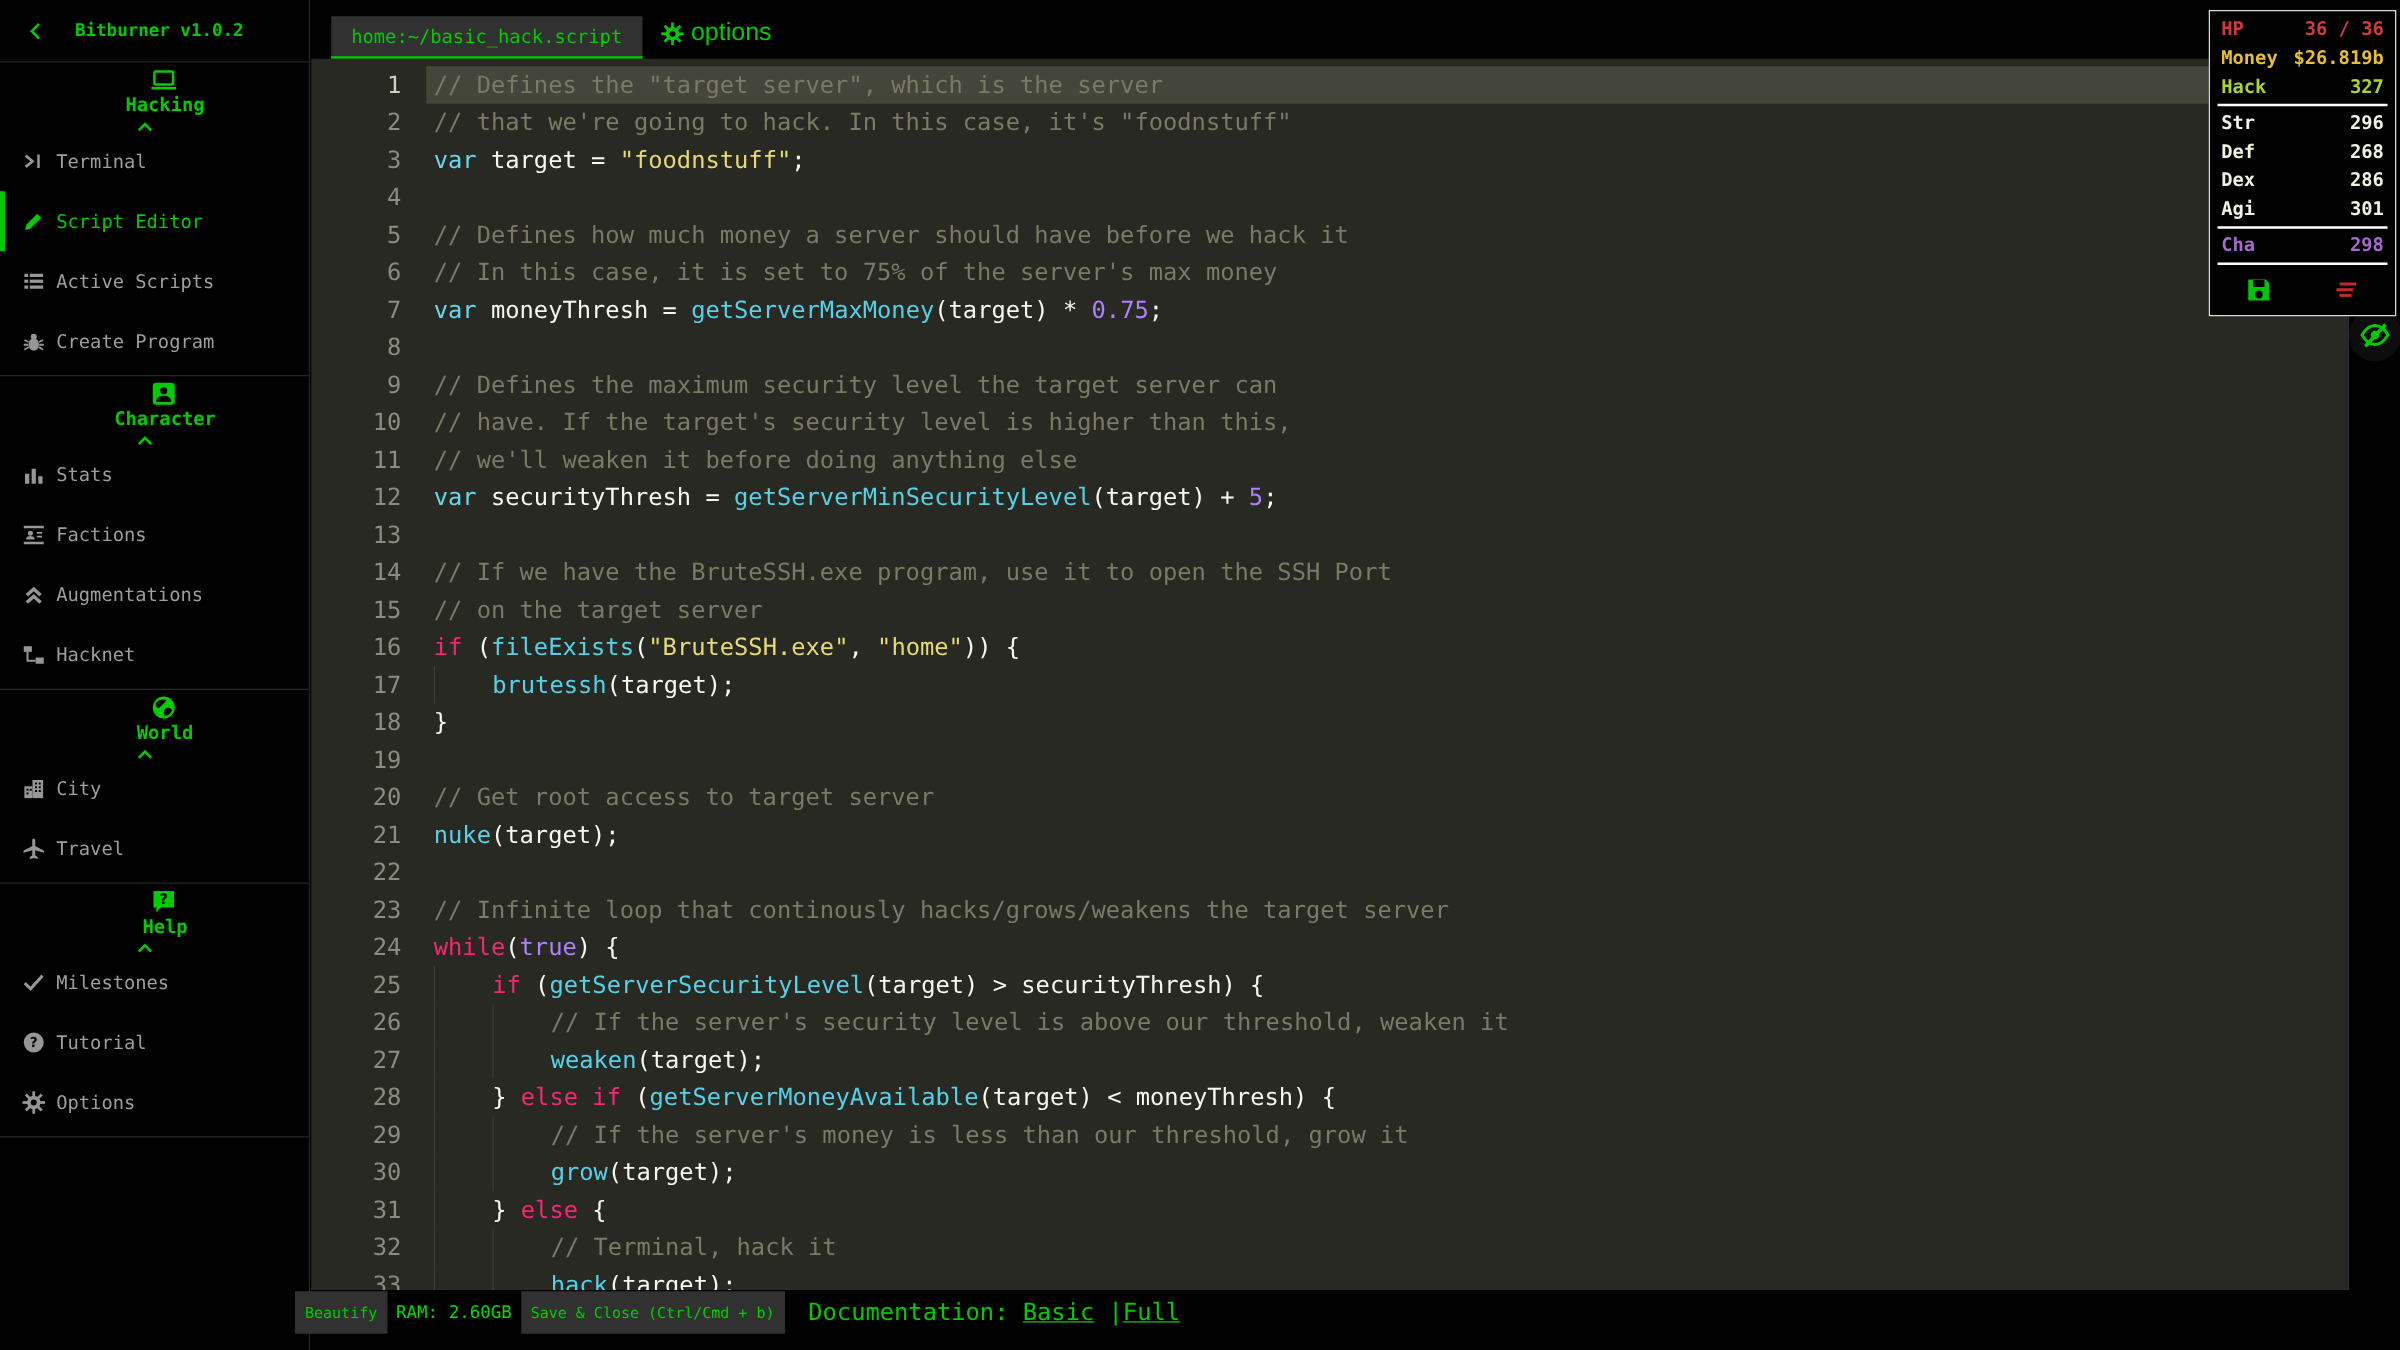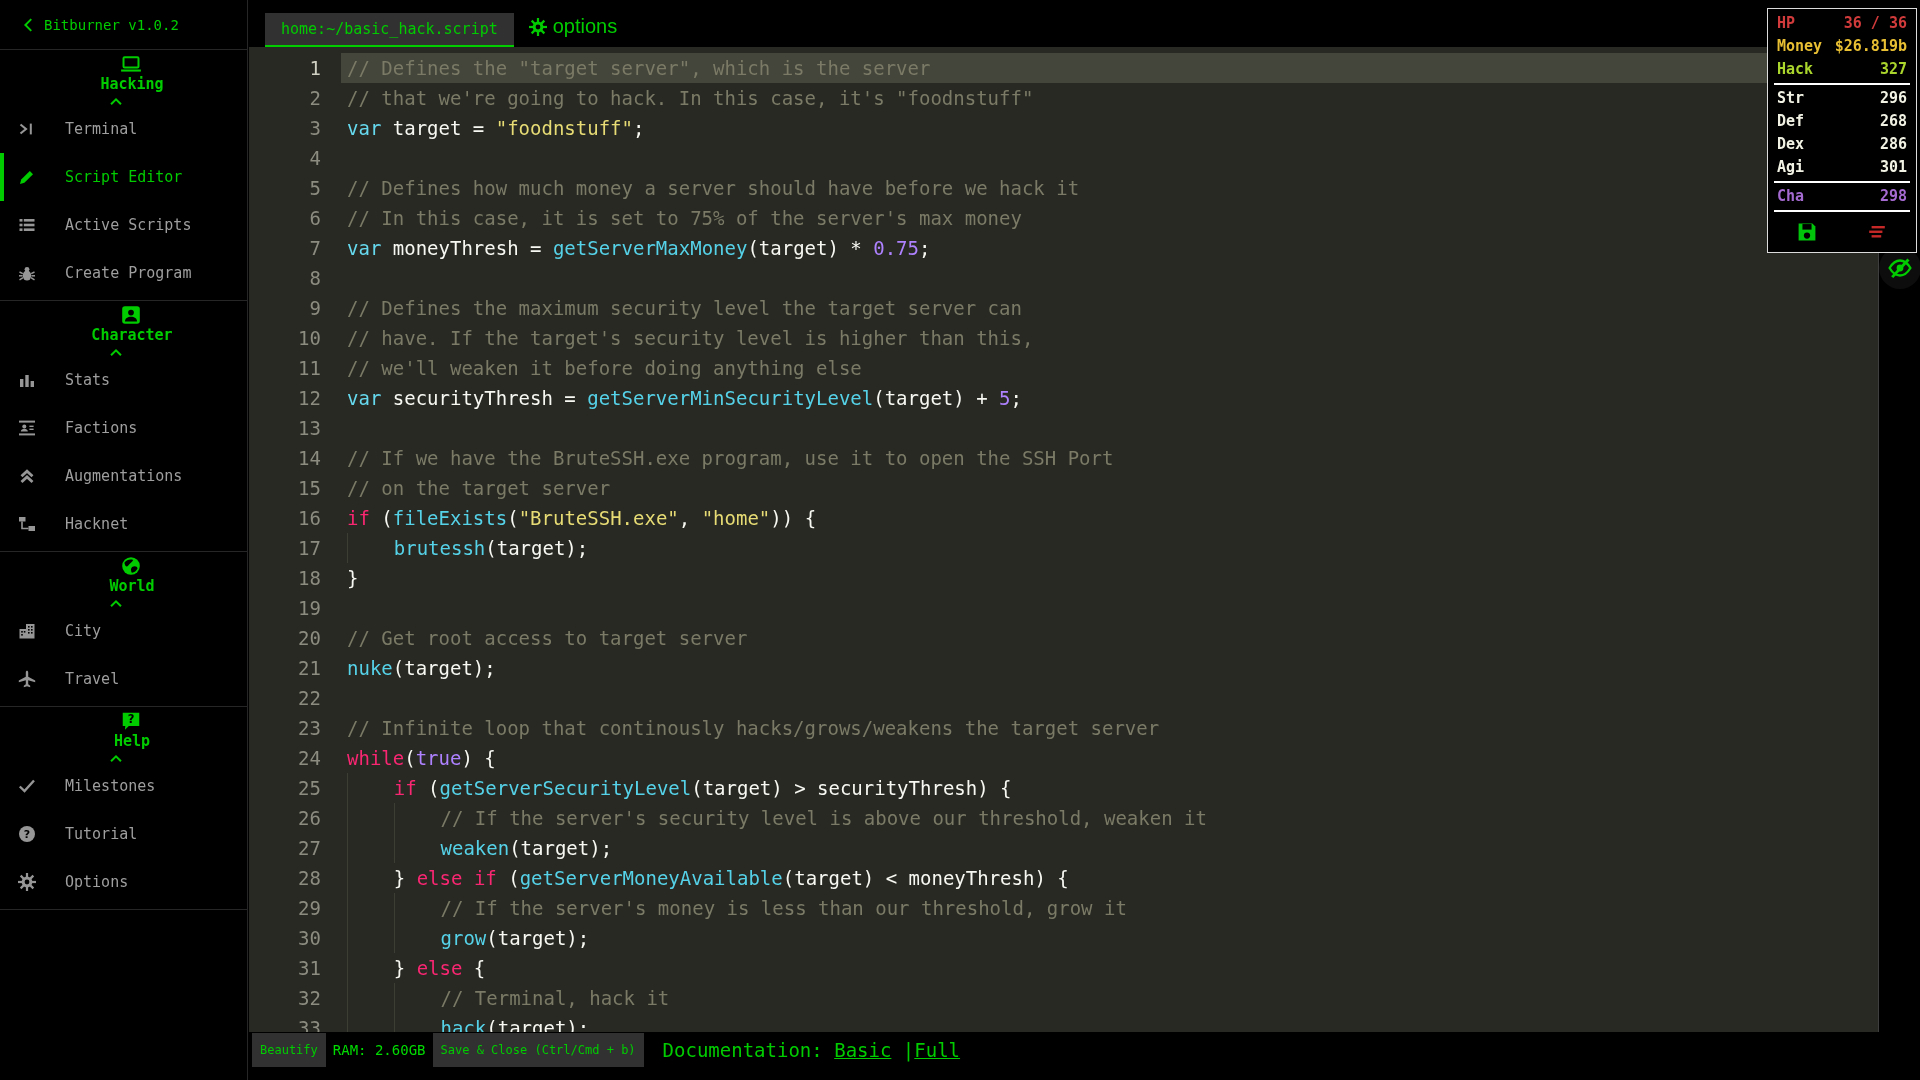--- a/index.html
+++ b/index.html
@@ -5,29 +5,29 @@
   * { margin:0; padding:0; box-sizing:border-box; }
   html,body { width:1920px; height:1080px; background:#000; overflow:hidden;
     font-family:"DejaVu Sans Mono", monospace; }
   #app { position:relative; width:1920px; height:1080px; background:#000; }
 
   
   #sidebar { position:absolute; left:0; top:0; bottom:0; width:248px; background:#000;
     border-right:1px solid #262626; }
   .sb-title { height:50px; border-bottom:1px solid #262626; display:flex; align-items:center; }
   .sb-title .back { margin-left:20px; color:var(--accent); display:flex; cursor:pointer; }
-  .sb-title .ttl { margin-left:6px; color:var(--accent); font-size:14px; font-weight:normal; }
+  .sb-title .ttl { margin-left:22px; color:var(--accent); font-size:14px; font-weight:bold; }
   .sb-section { border-bottom:1px solid #262626; padding:3px 0; }
   .sb-header { height:52px; display:flex; align-items:center; cursor:pointer;flex-direction:column; }
   .sb-header .icn { width:24px; margin-left:16px; color:var(--accent); display:flex; }
   .sb-header .lbl { margin-left:17px; color:var(--accent); font-size:15px; font-weight:bold; flex:1; }
   .sb-header .caret { margin-right:16px; color:var(--accent); display:flex; }
   .sb-item { height:48px; display:flex; align-items:center; border-left:4px solid transparent; cursor:pointer; }
   .sb-item .icn { width:24px; margin-left:13px; color:#969696; display:flex; }
-  .sb-item .lbl { margin-left:24px; color:#9e9e9e; font-size:15px; }
+  .sb-item .lbl { margin-left:4px; color:#9e9e9e; font-size:15px; }
   .sb-item.active { border-left-color:var(--accent); }
   .sb-item.active .icn, .sb-item.active .lbl { color:var(--accent); }
 
   
   #tabbar { position:absolute; left:249px; top:0; right:0; height:47px; background:#000;
     display:flex; align-items:flex-end; }
   #tab { margin:0 0 0 16px; height:33px; display:flex; align-items:center; padding:16px 16px;
     background:#313131; border-bottom:2px solid var(--accent); color:var(--accent);
     font-size:15px; cursor:pointer; }
   #options-btn { margin:0 0 9px 14px; display:flex; align-items:center; gap:5px;
@@ -61,21 +61,21 @@
   
   #overview { position:absolute; left:1767px; top:8px; width:150px; background:#000;
     border:1px solid var(--panel-border); z-index:5; font-weight:bold; padding-top:3px; }
   .ov-row { display:flex; justify-content:space-between; padding:0 9px; height:23px;
     line-height:23px; font-size:15px; }
   .ov-rule { border-top:2px solid #fff; margin:2px 6px; }
   .ov-icons { display:flex; justify-content:space-around; align-items:center; padding:6px 4px 8px; }
   .ov-icons button { background:none; border:none; cursor:pointer; display:flex; }
 
   
-  #footer { position:absolute; left:252px; top:1031px; height:38px; display:flex;
+  #footer { position:absolute; left:236px; top:1031px; height:38px; display:flex;
     align-items:center; gap:7px; }
   .f-btn { background:#313131; border:none; color:var(--accent); font-size:12px;
     padding:10px 8px; font-family:"DejaVu Sans Mono", monospace; cursor:pointer; }
   #ram { color:#00dc00; font-size:14px; margin:0 0; }
   .doc { color:var(--accent); font-size:19px; margin-left:12px; }
   .doc span { white-space:pre; }
   .doc a { color:var(--accent); text-decoration:underline; cursor:pointer; }
   .icon-svg { display:flex; }
 </style>
 </head>

